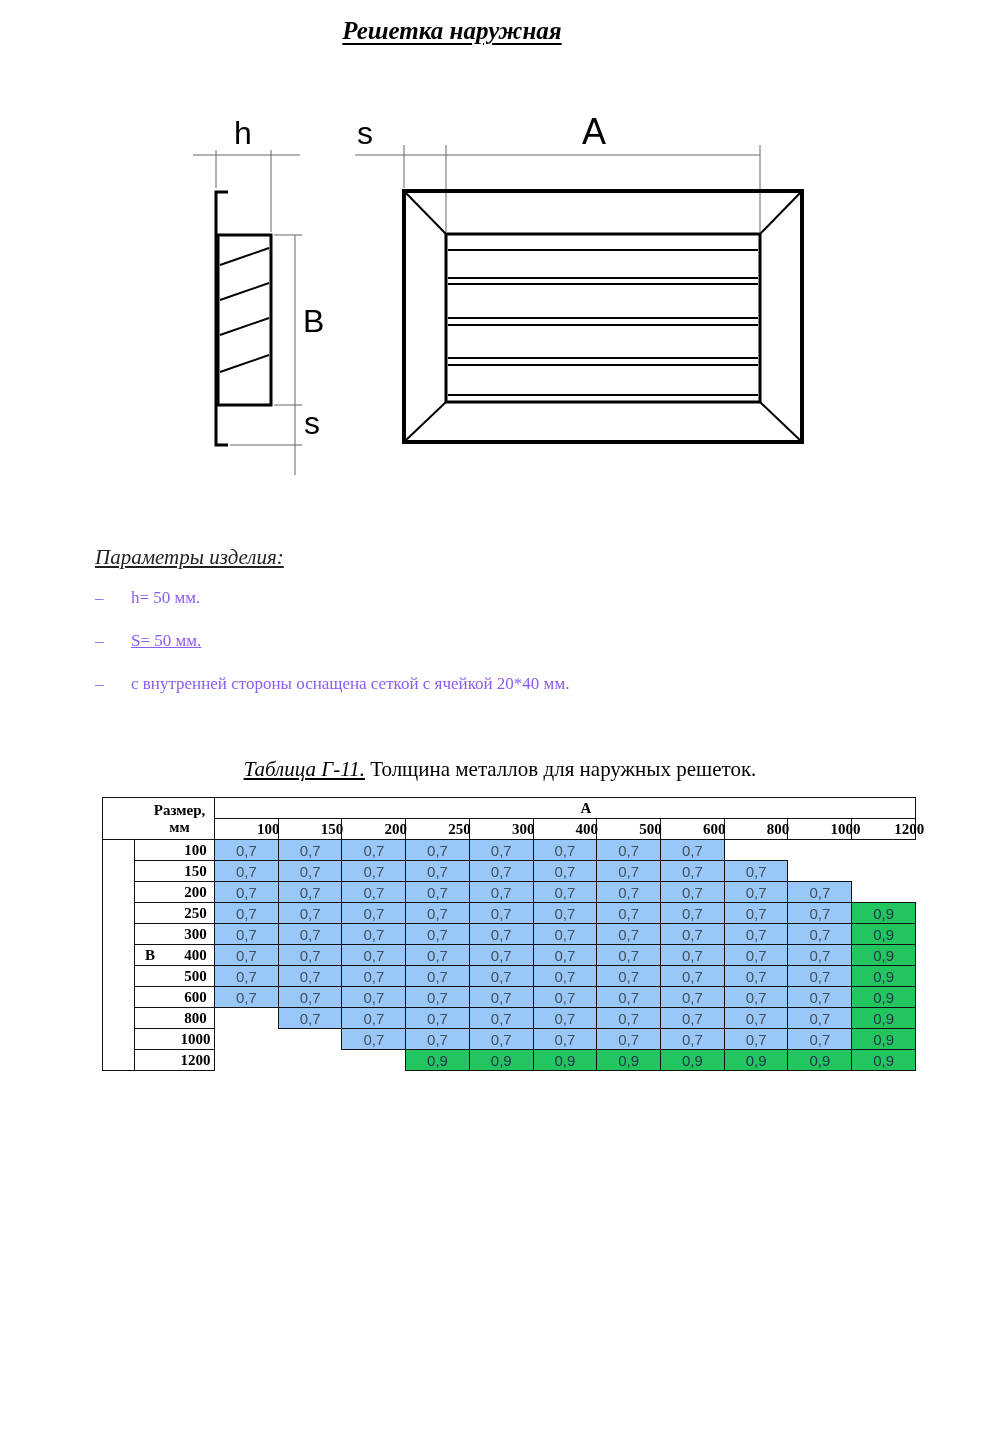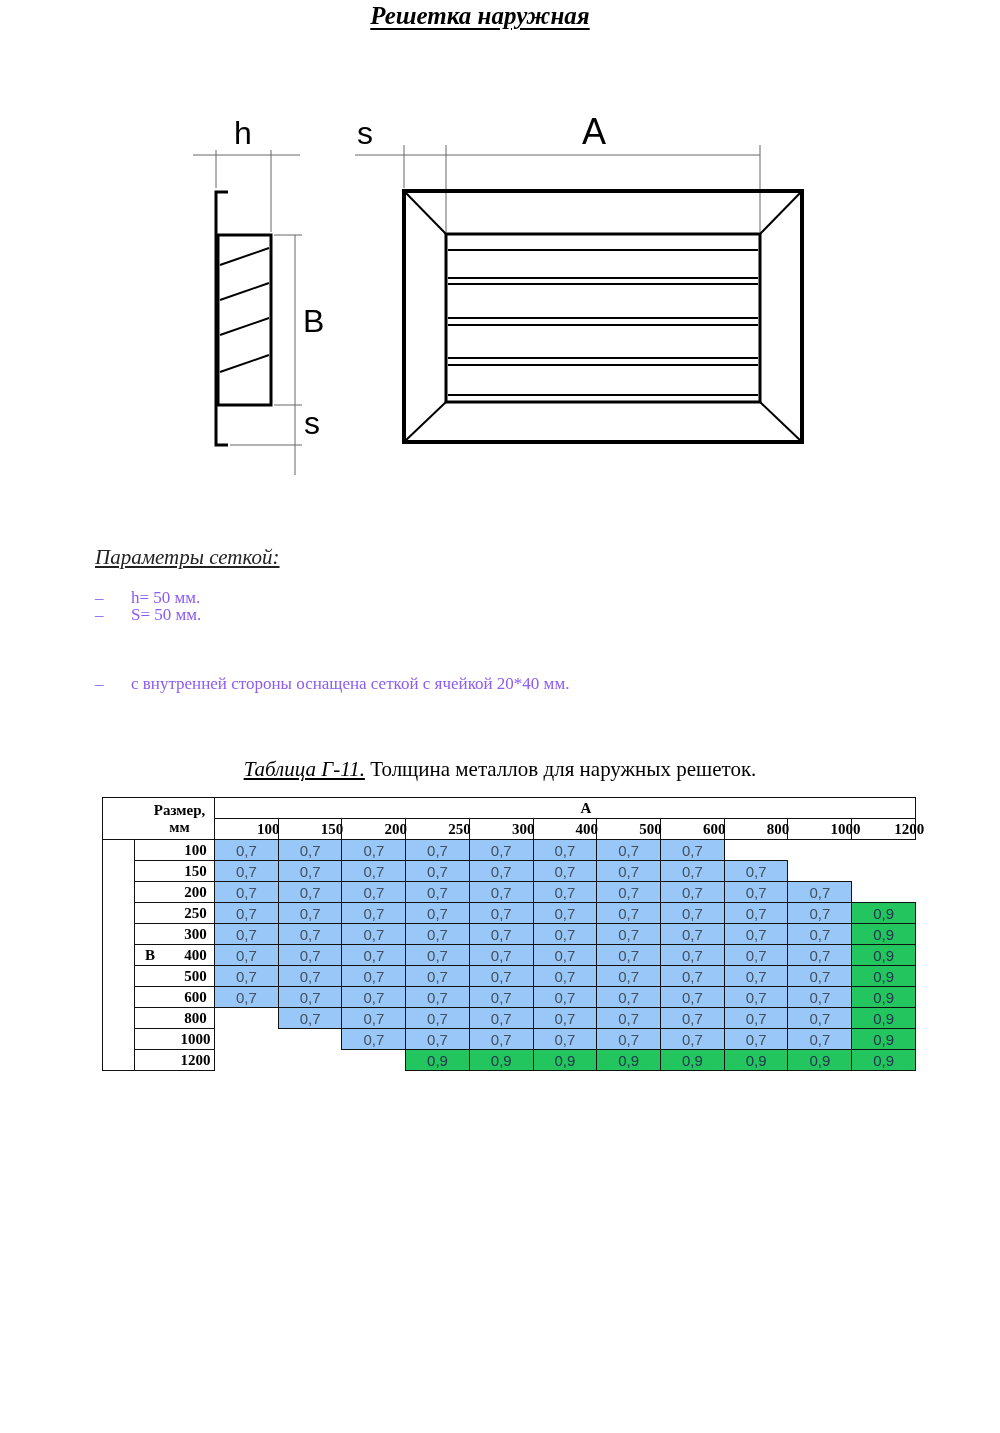--- a/index.html
+++ b/index.html
@@ -1,17 +1,17 @@
 <!DOCTYPE html>
 <html><head>
 <meta charset="utf-8">
 <style>
   html, body { margin:0; padding:0; background:#ffffff; }
   body { width:1000px; height:1433px; position:relative; overflow:hidden; font-family:"Liberation Serif", serif; color:#000; }
-  .title { position:absolute; left:0; width:904px; top:2px; text-align:center; font-size:25px; font-weight:bold; font-style:italic;margin-left:28px; }
+  .title { position:absolute; left:0; width:904px; top:17px; text-align:center; font-size:25px; font-weight:bold; font-style:italic; }
   .title span { text-decoration:underline; text-decoration-thickness:2px; text-underline-offset:4px; }
   svg.drawing { position:absolute; left:0; top:0; }
   .params-head { position:absolute; left:95px; top:545px; font-size:21px; font-style:italic; text-decoration:underline; color:#222; }
   .param { position:absolute; left:95px; font-size:17px; color:#8b5cf6; }
   .param .dash { display:inline-block; width:36px; }
   .caption { position:absolute; left:0; width:1000px; top:757px; text-align:center; font-size:21px; }
   .caption .cap-lbl { font-style:italic; text-decoration:underline; }
   table.grid { position:absolute; left:102px; top:797px; border-collapse:collapse; table-layout:fixed; width:813px; font-size:15px; }
   table.grid td { border:1.5px solid #111; padding:0; text-align:center; height:20px; font-weight:bold; }
   table.grid td.v7 { background:#99c8f8; color:#41505f; font-weight:normal; font-family:"Liberation Sans", sans-serif; font-size:15px; }
@@ -69,23 +69,23 @@
   </g>
   <g font-family="Liberation Sans, sans-serif" fill="#000">
     <text x="234" y="144" font-size="32">h</text>
     <text x="357" y="144" font-size="32">s</text>
     <text x="582" y="144" font-size="36">A</text>
     <text x="303" y="332" font-size="32">B</text>
     <text x="304" y="434" font-size="32">s</text>
   </g>
 </svg>
 
-<div class="params-head">Параметры сеткой:</div>
+<div class="params-head">Параметры изделия:</div>
 <div class="param" style="top:588px;"><span class="dash">–</span><span>h= 50 мм.</span></div>
-<div class="param" style="top:605px;"><span class="dash">–</span><span>S= 50 мм.</span></div>
+<div class="param" style="top:631px;text-decoration:underline;"><span class="dash">–</span><span>S= 50 мм.</span></div>
 <div class="param" style="top:674px;"><span class="dash">–</span><span>с внутренней стороны оснащена сеткой с ячейкой 20*40 мм.</span></div>
 
 <div class="caption"><span class="cap-lbl">Таблица Г-11.</span><span> Толщина металлов для наружных решеток.</span></div>
 
 <table class="grid" id="grid">
   <colgroup>
       <col style="width:32px">
       <col style="width:80px">
       <col style="width: 63.7273px;">
       <col style="width: 63.7273px;">

